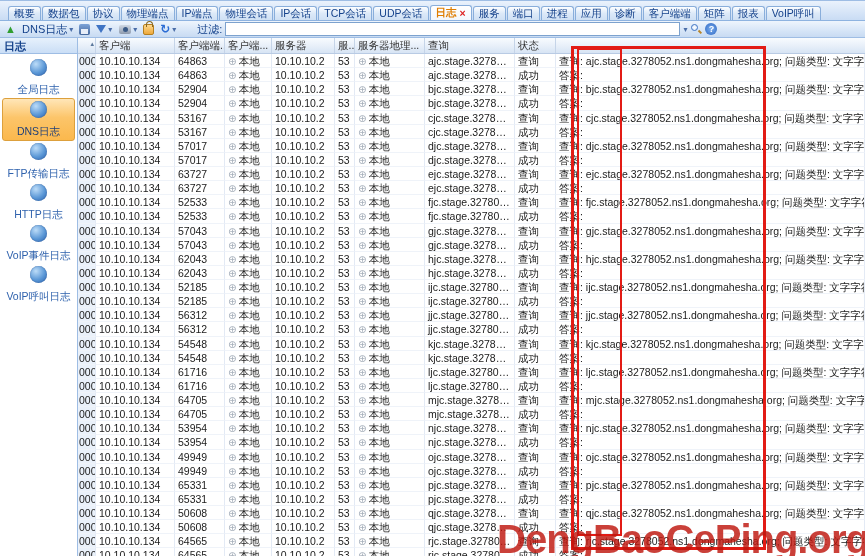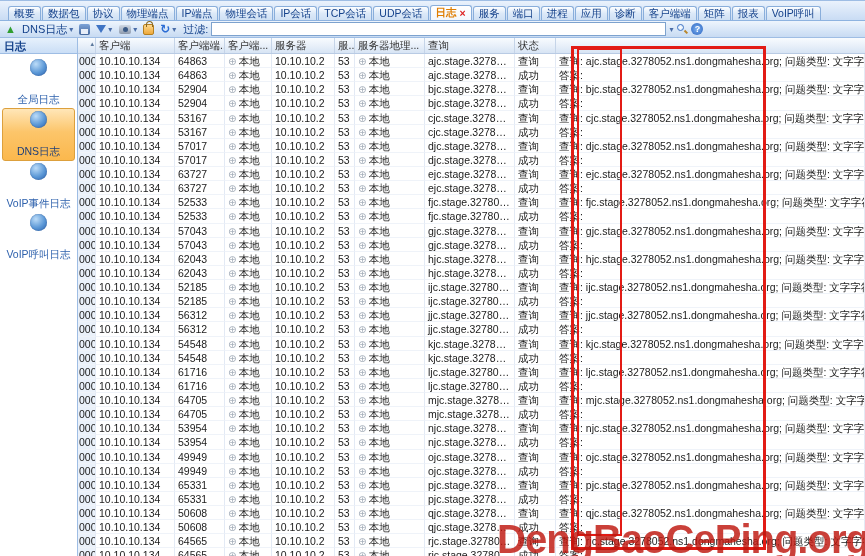--- a/index.html
+++ b/index.html
@@ -24,34 +24,34 @@
   .icon16 { width:13px; height:13px; display:inline-flex; align-items:center; justify-content:center; font-size:11px; line-height:1; }
   .up-arrow { color:#2f9e2f; font-size:11px; }
   .disk { width:11px; height:11px; background:linear-gradient(#7da3d8,#46689c); border-radius:2px; position:relative; }
   .disk:after { content:""; position:absolute; left:2px; top:5px; width:7px; height:5px; background:#e8eef8; }
   .funnel { width:0; height:0; border-left:5px solid transparent; border-right:5px solid transparent; border-top:8px solid #3f74c4; }
   .camera { width:12px; height:9px; background:linear-gradient(#cfd8e4,#8d9aad); border-radius:2px; position:relative; }
   .camera:after { content:""; position:absolute; left:4px; top:2px; width:5px; height:5px; border-radius:50%; background:#3a5a86; }
   .lock { width:11px; height:11px; background:linear-gradient(#ffd98e,#eda93c); border:1px solid #b57f1f; border-radius:2px; position:relative; }
   .lock:after { content:""; position:absolute; left:2px; top:-4px; width:5px; height:5px; border:1.5px solid #8a6a22; border-bottom:none; border-radius:4px 4px 0 0; }
   .refresh { color:#2b6cd4; font-weight:bold; font-size:12px; }
-  .filter-label { color:#15428b; margin-left:2px; }
+  .filter-label { color:#15428b; margin-left:16px; }
   .filter-input { flex:0 0 455px; height:14px; border:1px solid #7da2ce; background:#fff; font-size:10.5px; padding:0 3px; font-family:inherit; }
   .magnifier { position:relative; width:12px; height:12px; }
   .magnifier .lens { position:absolute; left:1px; top:1px; width:7px; height:7px; border:1.6px solid #3f74c4; border-radius:50%; background:radial-gradient(#fff,#cfe2f8); }
   .magnifier .handle { position:absolute; left:8px; top:8px; width:4px; height:1.8px; background:#b8862a; transform:rotate(45deg); }
   .help { width:12px; height:12px; border-radius:50%; background:radial-gradient(#7db1f0,#2a63c0); color:#fff; font-size:9px; font-weight:bold; display:flex; align-items:center; justify-content:center; }
 
   
   .content { display:flex; height:523px; }
   .sidebar { width:78px; flex:0 0 78px; background:#fff; border-right:1px solid #9ebde4; }
   .sidebar-header { height:16px; background:linear-gradient(#e7f1fc,#cadef6); border-bottom:1px solid #9ebde4;
                     font-weight:bold; color:#15428b; padding:1px 4px; font-size:11px; }
   .sidebar-list { padding-top:3px; display:flex; flex-direction:column; align-items:stretch; }
-  .side-item { display:flex; flex-direction:column; align-items:center; gap:17px; padding:2px 0 3px; margin:0 2px; border-radius:3px; cursor:default; }
+  .side-item { display:flex; flex-direction:column; align-items:center; gap:7px; padding:2px 0 3px; margin:0 2px; border-radius:3px; cursor:default; }
   .side-item .label { font-size:10.5px; color:#2f62ad; text-align:center; line-height:1.15; }
   .side-item.selected { background:linear-gradient(#ffe6b8,#fcc56a 45%,#fbb84d); border:1px solid #dda03c; }
   .side-item.selected .label { color:#1f3f77; }
   .side-ico { width:17px; height:17px; border-radius:50%; background:radial-gradient(circle at 35% 30%,#bcdcf8,#5a97d6 55%,#2a5da8);
               box-shadow:inset 0 0 1px #1c4a8c; display:flex; align-items:center; justify-content:center; color:#eaf4ff; font-size:9px; }
 
   
   .main { flex:1; display:flex; flex-direction:column; overflow:hidden; background:#fff; }
   .grid-row { display:grid; grid-template-columns:18px 79px 50px 47px 63px 20px 70px 90px 41px 1fr; }
   .thead { height:16px; background:linear-gradient(#f8fbfe,#e7eff9 55%,#d7e4f4); border-bottom:1px solid #b9cbe4; flex:0 0 16px; }
@@ -180,20 +180,28 @@
           <div class="side-item">
             <span class="side-ico"></span>
             <span class="label">全局日志</span>
           </div>
           <div class="side-item selected">
             <span class="side-ico"></span>
             <span class="label">DNS日志</span>
           </div>
           <div class="side-item">
             <span class="side-ico"></span>
+            <span class="label">FTP传输日志</span>
+          </div>
+          <div class="side-item">
+            <span class="side-ico"></span>
+            <span class="label">HTTP日志</span>
+          </div>
+          <div class="side-item">
+            <span class="side-ico"></span>
             <span class="label">VoIP事件日志</span>
           </div>
           <div class="side-item">
             <span class="side-ico"></span>
             <span class="label">VoIP呼叫日志</span>
           </div>
         </div>
     </div>
 
     <div class="main">

